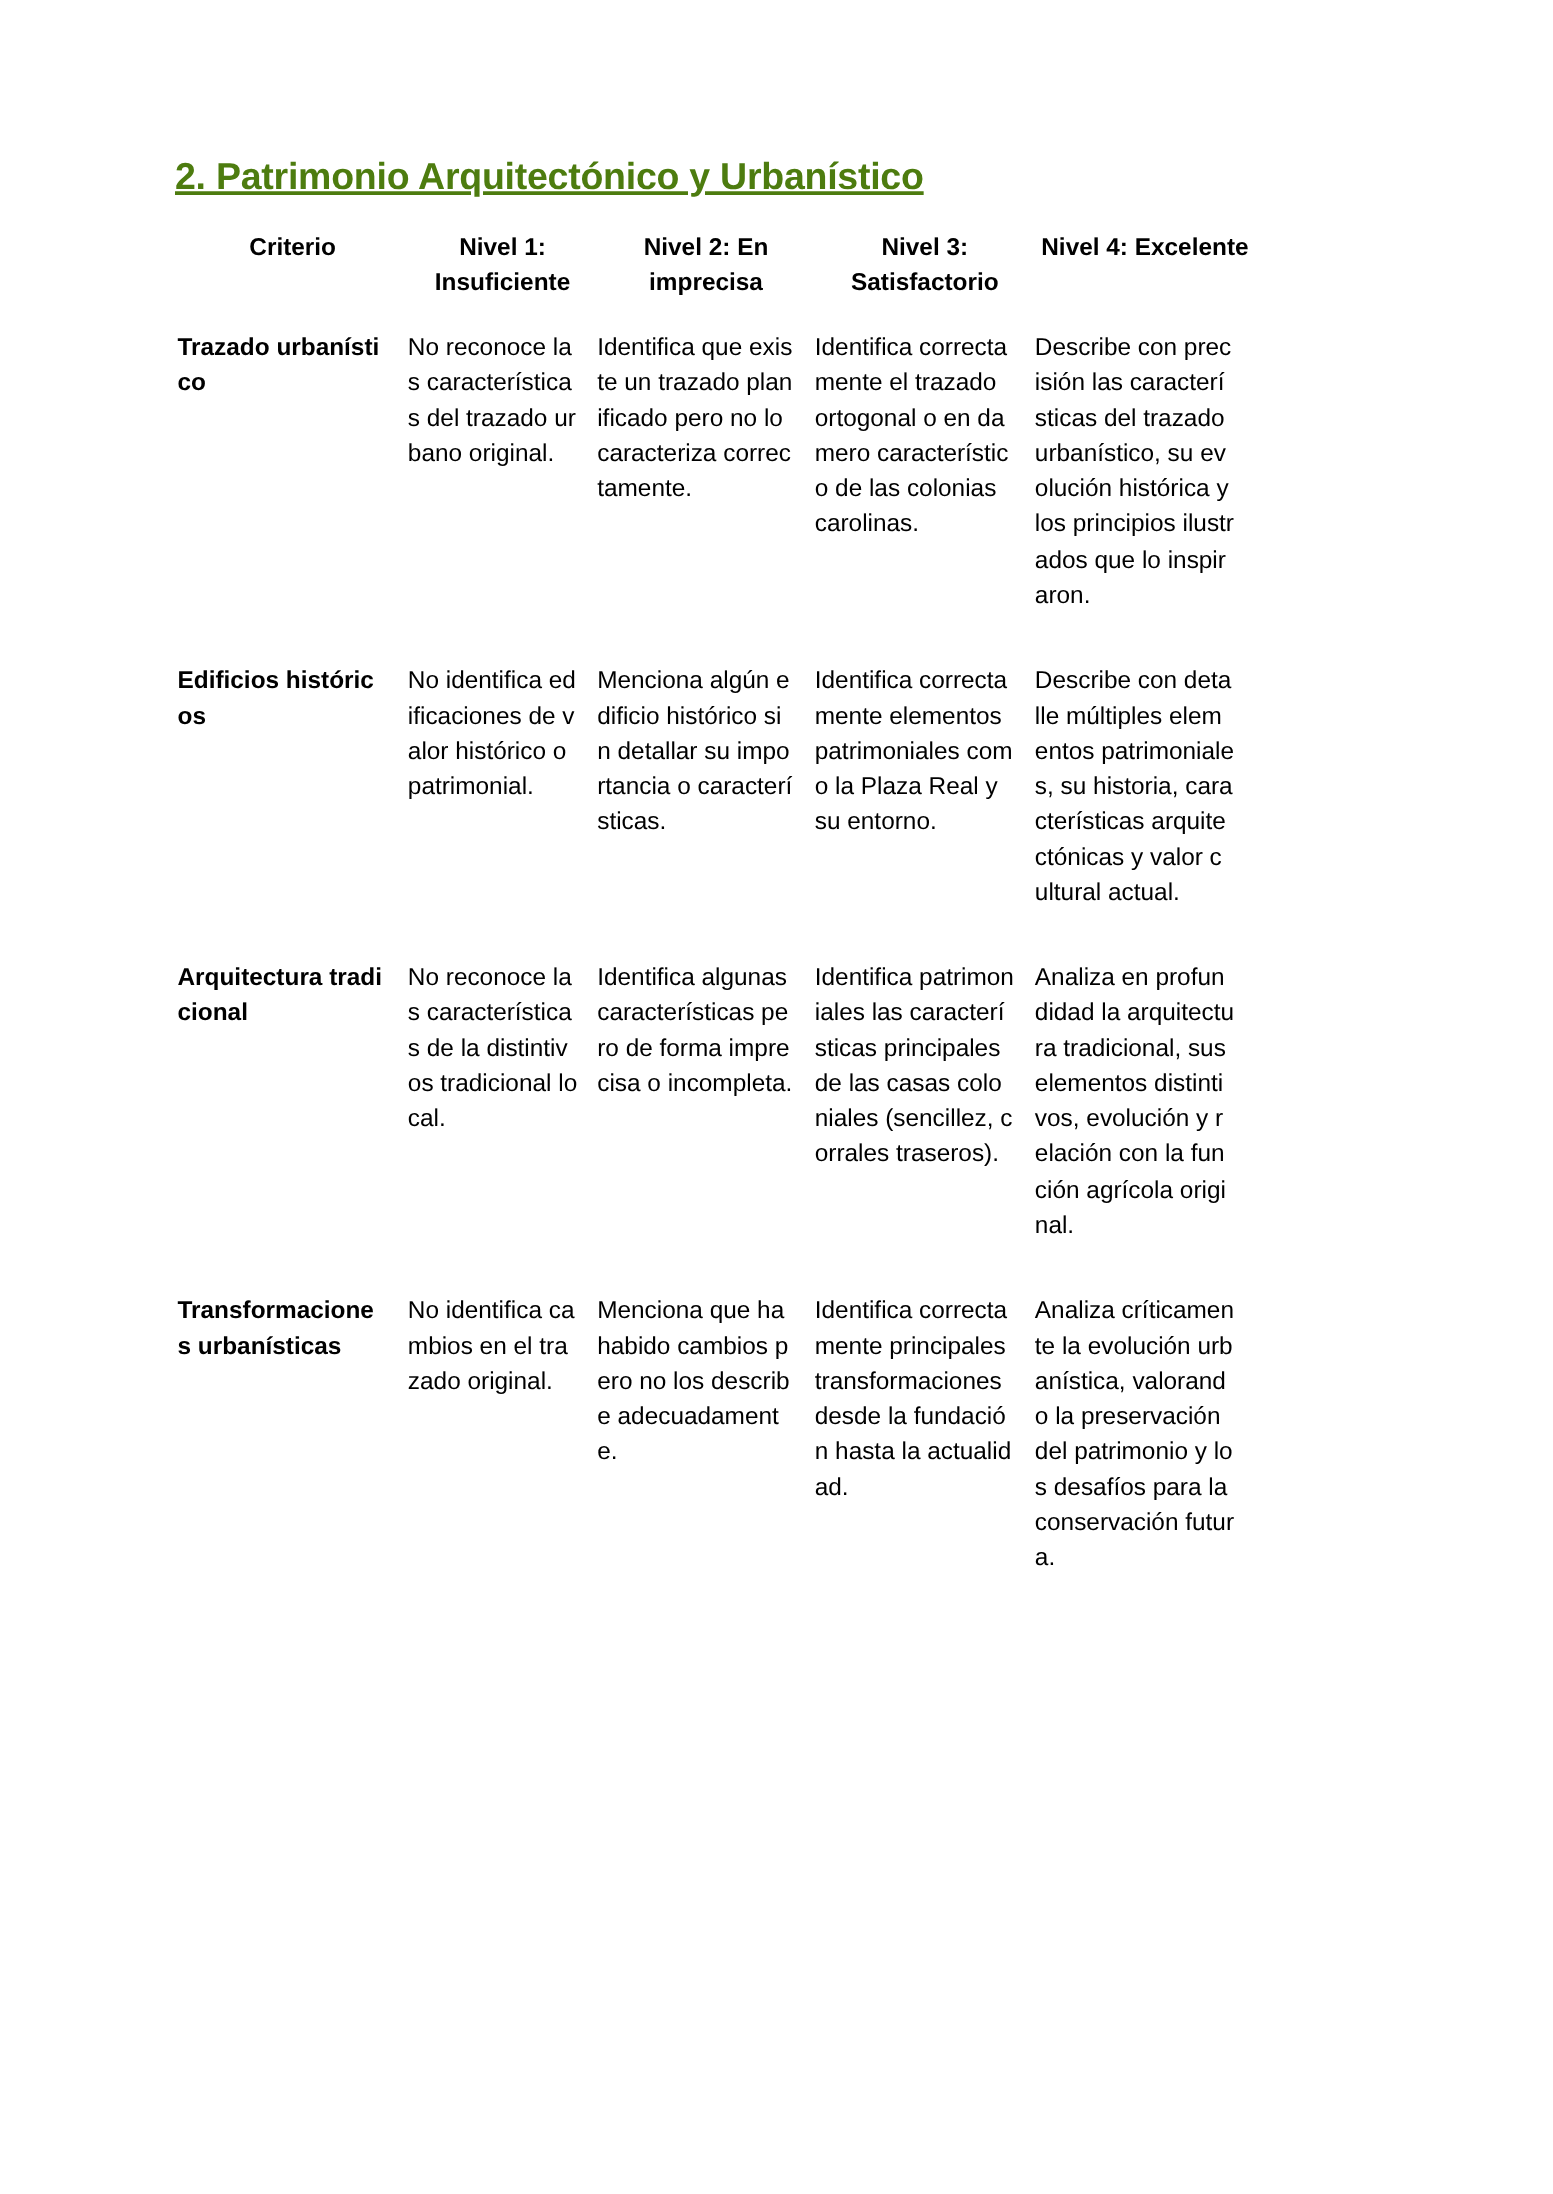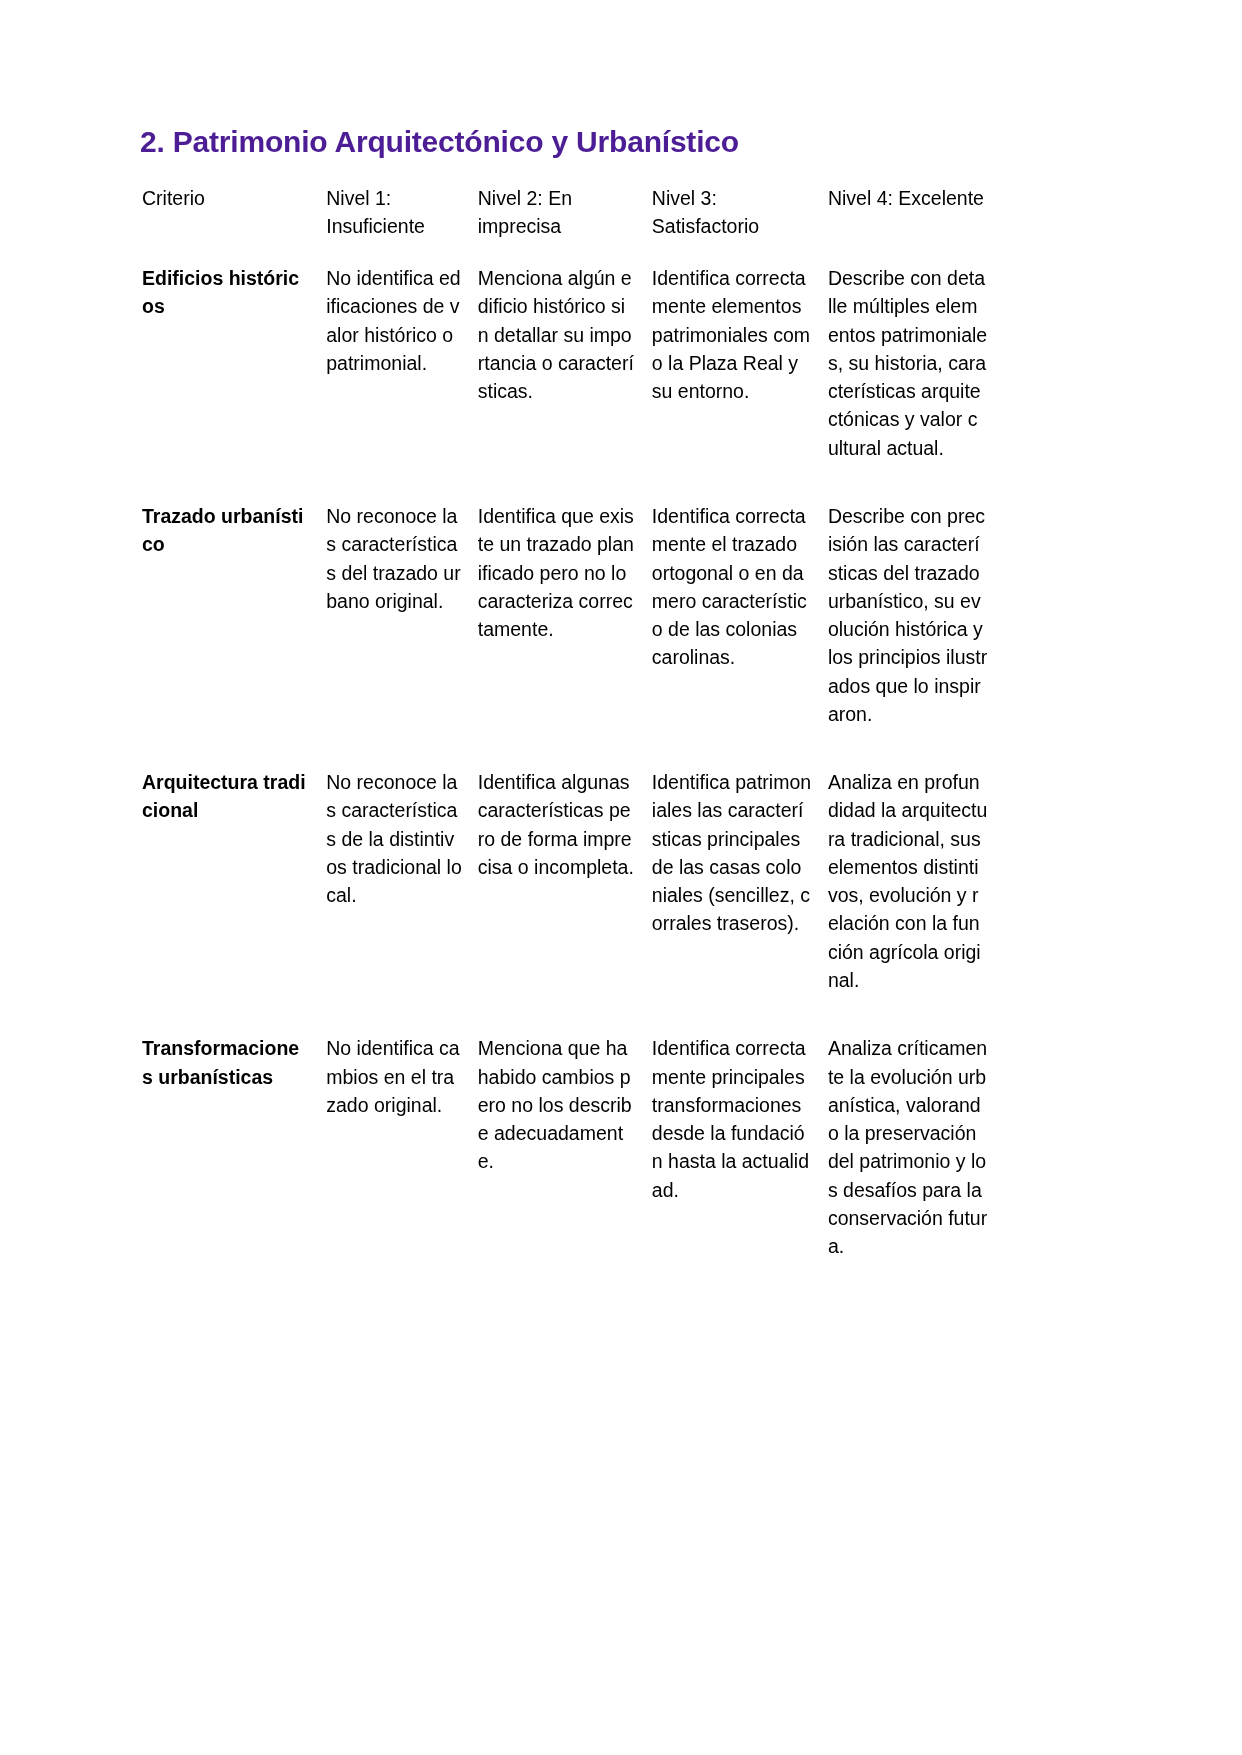--- a/index.html
+++ b/index.html
@@ -21,21 +21,22 @@
     background: #ffffff;
     box-sizing: border-box;
     padding: 122px 140px 0 140px;
   }
   .doc-title {
     font-size: 30px;
     font-weight: bold;
     line-height: 1.32;
     letter-spacing: -0.2px;
     margin: 0 0 22px 0;
-    color: #4c1d95;
+    color: #4d7c0f;
+    text-decoration: underline;
   }
   table.rubric {
     width: 862px;
     border-collapse: collapse;
     table-layout: fixed;
     margin-left: 2px;
   }
   table.rubric col.c-criterio { width: 180px; }
   table.rubric col.c-n1 { width: 148px; }
   table.rubric col.c-n2 { width: 170px; }
@@ -44,22 +45,22 @@
 
   table.rubric th,
   table.rubric td {
     vertical-align: top;
     padding: 0;
     border: 0;
     font-size: 19.5px;
     line-height: 1.45;
   }
   table.rubric thead th {
-    text-align: left;
-    font-weight: normal;
+    text-align: center;
+    font-weight: bold;
     padding-bottom: 6px;
     word-break: break-word;
   }
   table.rubric thead th.col-criterio {
     padding-left: 0;
   }
   table.rubric tbody td {
     padding-top: 20px;
     padding-bottom: 16px;
     padding-right: 16px;
@@ -97,33 +98,33 @@
         <th class="col-criterio">Criterio</th>
         <th>Nivel 1: Insuficiente</th>
         <th>Nivel 2: En imprecisa</th>
         <th>Nivel 3: Satisfactorio</th>
         <th>Nivel 4: Excelente</th>
       </tr>
     </thead>
     <tbody>
 
       <tr>
+        <td class="crit">Trazado urbanístico</td>
+        <td>No reconoce las características del trazado urbano original.</td>
+        <td>Identifica que existe un trazado planificado pero no lo caracteriza correctamente.</td>
+        <td>Identifica correctamente el trazado ortogonal o en damero característico de las colonias carolinas.</td>
+        <td>Describe con precisión las características del trazado urbanístico, su evolución histórica y los principios ilustrados que lo inspiraron.</td>
+      </tr>
+
+      <tr>
         <td class="crit">Edificios históricos</td>
         <td>No identifica edificaciones de valor histórico o patrimonial.</td>
         <td>Menciona algún edificio histórico sin detallar su importancia o características.</td>
         <td>Identifica correctamente elementos patrimoniales como la Plaza Real y su entorno.</td>
         <td>Describe con detalle múltiples elementos patrimoniales, su historia, características arquitectónicas y valor cultural actual.</td>
-      </tr>
-
-      <tr>
-        <td class="crit">Trazado urbanístico</td>
-        <td>No reconoce las características del trazado urbano original.</td>
-        <td>Identifica que existe un trazado planificado pero no lo caracteriza correctamente.</td>
-        <td>Identifica correctamente el trazado ortogonal o en damero característico de las colonias carolinas.</td>
-        <td>Describe con precisión las características del trazado urbanístico, su evolución histórica y los principios ilustrados que lo inspiraron.</td>
       </tr>
 
       <tr>
         <td class="crit">Arquitectura tradicional</td>
         <td>No reconoce las características de la distintivos tradicional local.</td>
         <td>Identifica algunas características pero de forma imprecisa o incompleta.</td>
         <td>Identifica patrimoniales las características principales de las casas coloniales (sencillez, corrales traseros).</td>
         <td>Analiza en profundidad la arquitectura tradicional, sus elementos distintivos, evolución y relación con la función agrícola original.</td>
       </tr>
 

